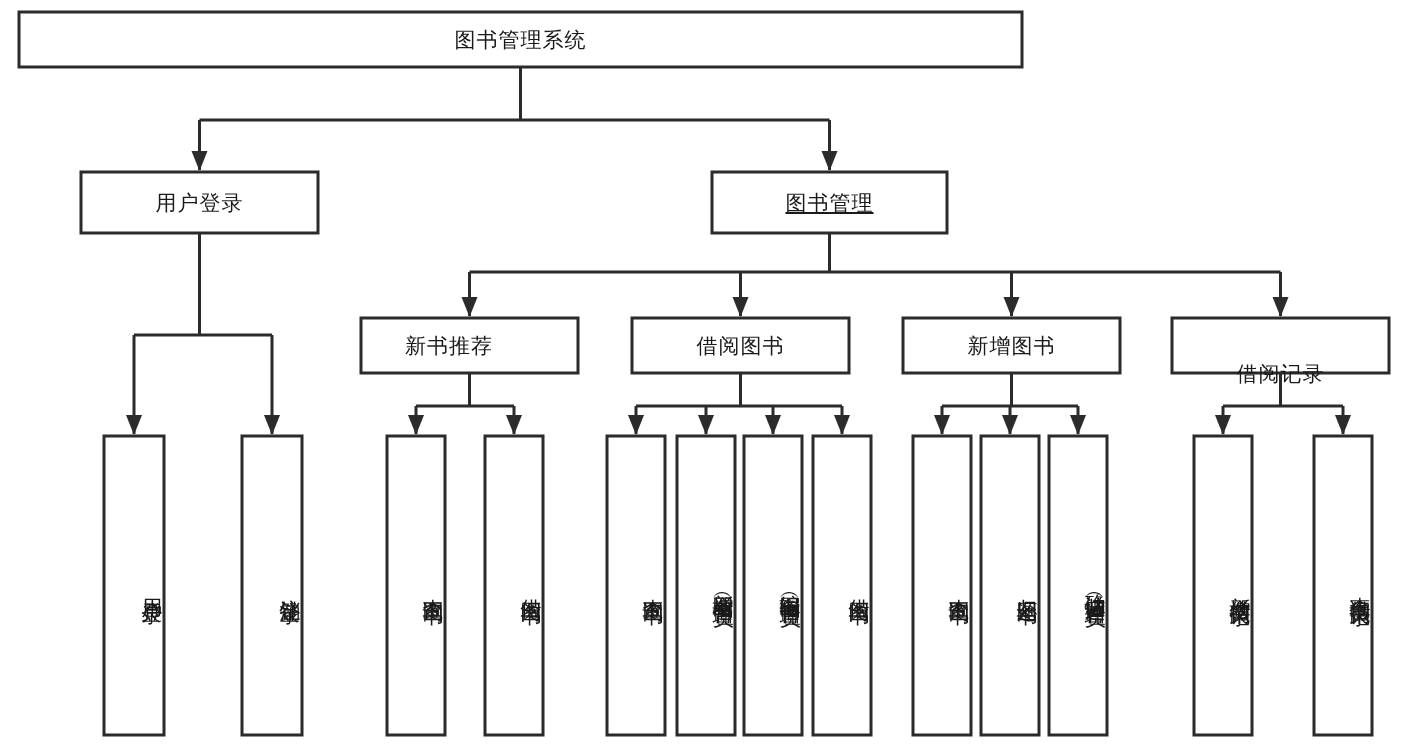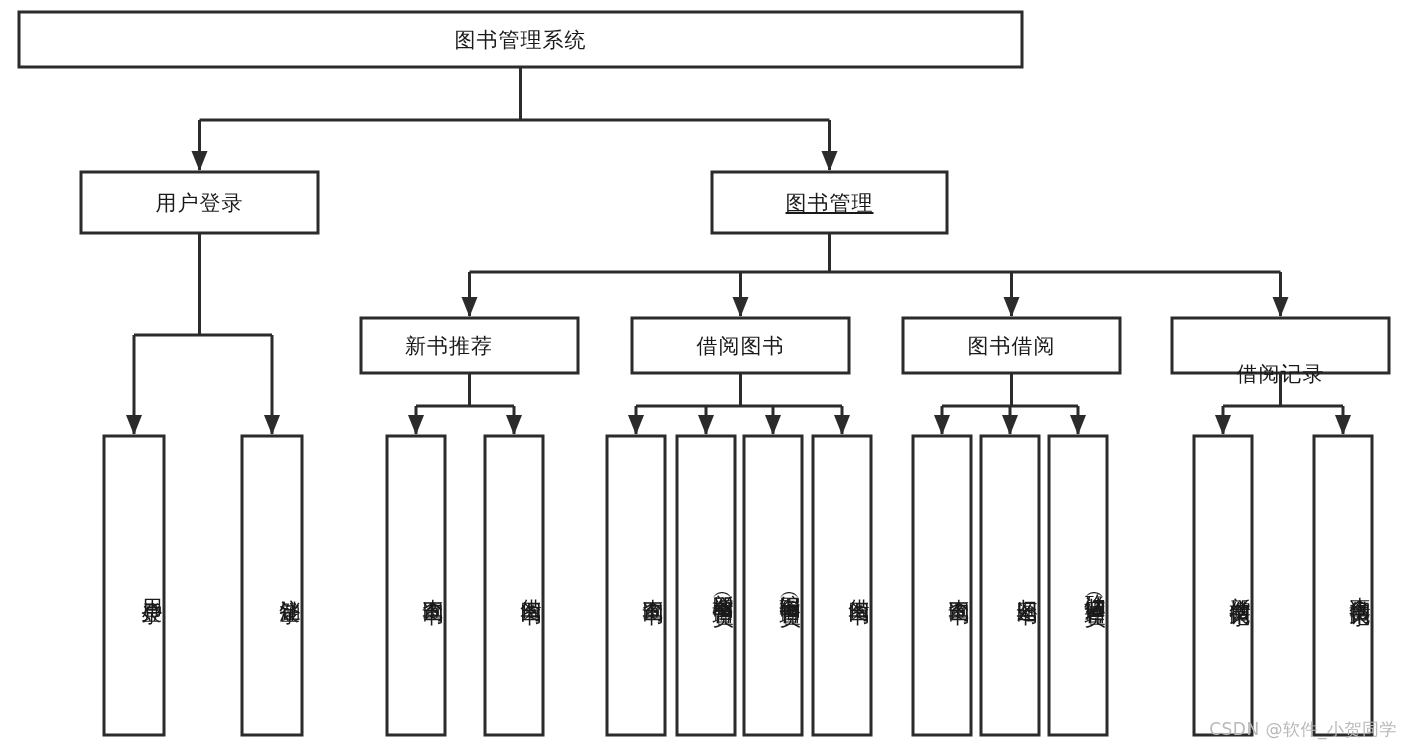--- a/index.html
+++ b/index.html
@@ -100,30 +100,29 @@
         <rect x="1194" y="436" width="58" height="299" class="node-box"></rect>
         <rect x="1314" y="436" width="58" height="299" class="node-box"></rect>
       </g>
   </svg>
   <div id="labels-layer">
       <div class="hlabel" style="left: 19px; top: 12px; width: 1003px; height: 55px;">图书管理系统</div>
       <div class="hlabel" style="left: 81px; top: 172px; width: 237px; height: 61px;">用户登录</div>
       <div class="hlabel" style="left: 712px; top: 172px; width: 235px; height: 61px; text-decoration: underline;">图书管理</div>
       <div class="hlabel" style="left: 361px; top: 318px; width: 176px; height: 55px;">新书推荐</div>
       <div class="hlabel" style="left: 632px; top: 318px; width: 217px; height: 55px;">借阅图书</div>
-      <div class="hlabel" style="left: 903px; top: 318px; width: 217px; height: 55px;">图书借阅</div>
+      <div class="hlabel" style="left: 903px; top: 318px; width: 217px; height: 55px;">新增图书</div>
       <div class="hlabel" style="left: 1172px; top: 318px; width: 217px; height: 55px; margin-top: 28px;">借阅记录</div>
       <div class="vlabel" style="left: 104px; top: 446px; width: 60px; height: 279px;">用户登录</div>
       <div class="vlabel" style="left: 242px; top: 446px; width: 60px; height: 279px;">注销登录</div>
       <div class="vlabel" style="left: 387px; top: 446px; width: 58px; height: 279px;">查询图书</div>
       <div class="vlabel" style="left: 485px; top: 446px; width: 58px; height: 279px;">借阅图书</div>
       <div class="vlabel" style="left: 607px; top: 446px; width: 58px; height: 279px;">查询图书</div>
       <div class="vlabel" style="left: 677px; top: 446px; width: 58px; height: 279px;">新增图书（管理员）</div>
       <div class="vlabel" style="left: 744px; top: 446px; width: 58px; height: 279px;">编辑图书（管理员）</div>
       <div class="vlabel" style="left: 813px; top: 446px; width: 58px; height: 279px;">借阅图书</div>
       <div class="vlabel" style="left: 913px; top: 446px; width: 58px; height: 279px;">查询图书</div>
       <div class="vlabel" style="left: 981px; top: 446px; width: 58px; height: 279px;">归还图书</div>
       <div class="vlabel" style="left: 1049px; top: 446px; width: 58px; height: 279px;">确认归还（管理员）</div>
       <div class="vlabel" style="left: 1194px; top: 446px; width: 58px; height: 279px;">新增借阅记录</div>
       <div class="vlabel" style="left: 1314px; top: 446px; width: 58px; height: 279px;">查询借阅记录</div>
     </div>
-  <div class="watermark">CSDN @软件_小贺同学</div>
 </div>
 
 </body></html>

